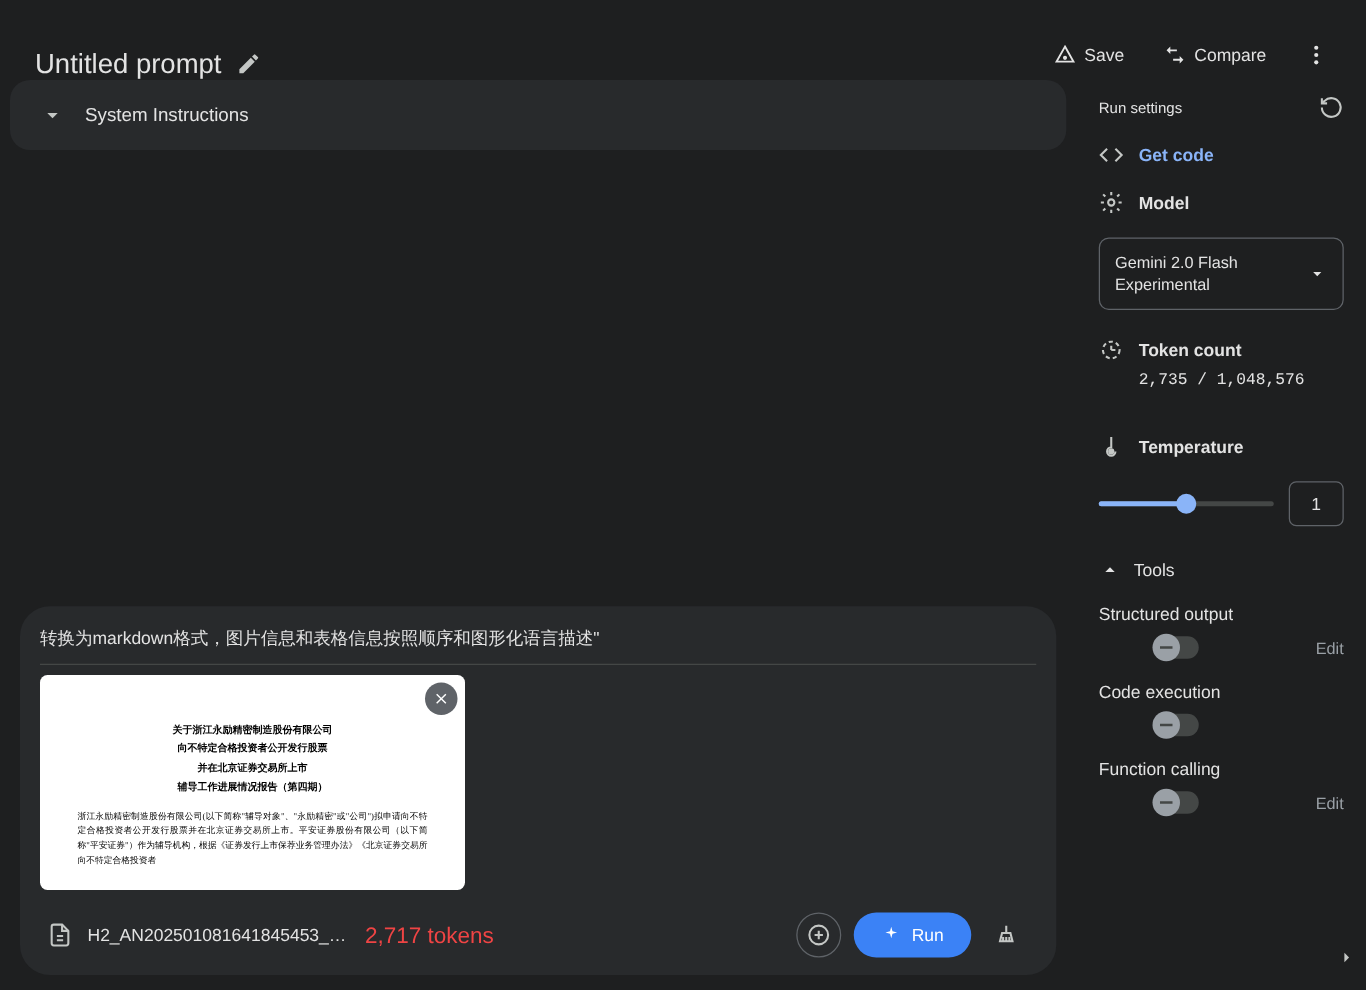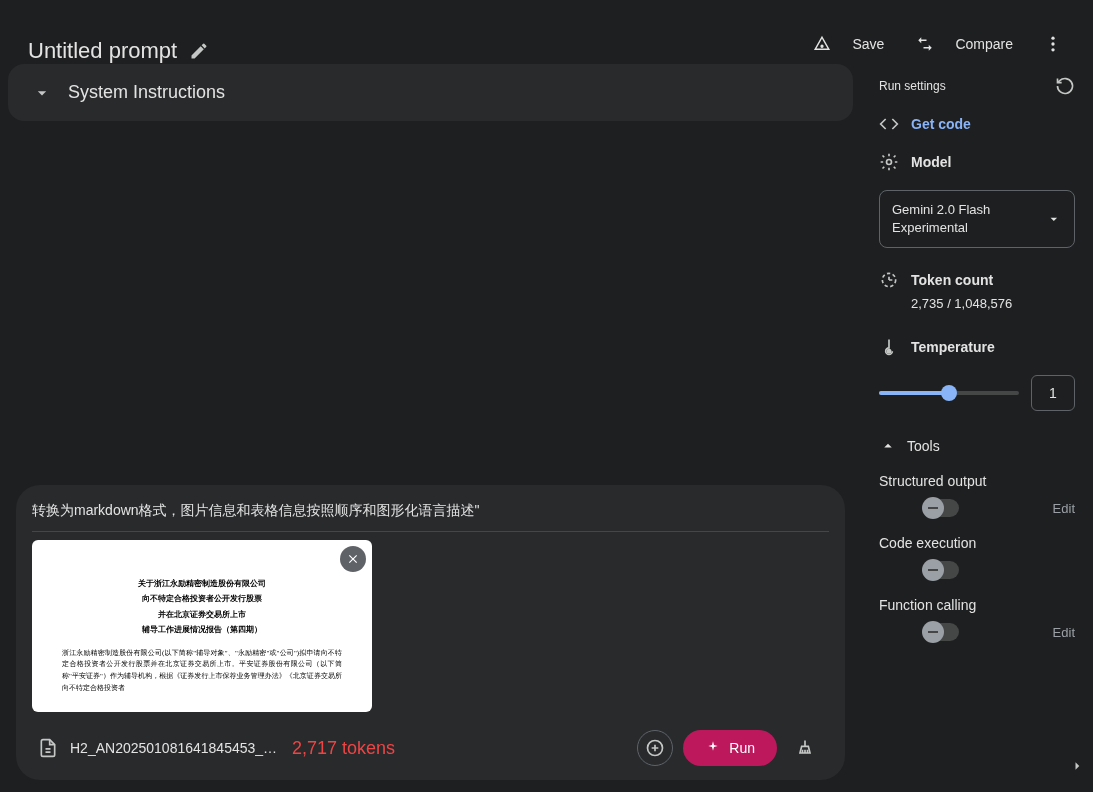--- a/index.html
+++ b/index.html
@@ -17,21 +17,21 @@
   height: 64px;
   display: flex;
   align-items: flex-end;
   padding: 0 20px 0 28px;
 }
 .title-wrap { display: flex; align-items: center; gap: 12px; }
 .title { font-size: 22px; font-weight: 400; color: #e3e3e3; }
 .edit-icon { width: 20px; height: 20px; color: #c4c7c5; cursor: pointer; }
 .top-actions { margin-left: auto; display: flex; align-items: center; gap: 8px; }
 .top-action-btn {
-  display: flex; align-items: center; gap: 21px;
+  display: flex; align-items: center; gap: 6px;
   background: transparent; border: none; color: #e3e3e3;
   font-size: 14px; font-weight: 500; padding: 8px 12px;
   border-radius: 20px; cursor: pointer;
 }
 .icon-btn {
   background: transparent; border: none; color: #e3e3e3;
   width: 40px; height: 40px; border-radius: 50%; cursor: pointer;
   display: flex; align-items: center; justify-content: center;
 }
 .main-wrap { display: flex; flex: 1; min-height: 0; }
@@ -39,21 +39,21 @@
   flex: 1; display: flex; flex-direction: column;
   padding: 0 8px 12px 8px; min-width: 0;
 }
 .sys-instructions {
   background: #282a2c; border-radius: 16px;
   padding: 18px 24px; margin: 0 0 8px 0;
   display: flex; align-items: center; gap: 16px;
   cursor: pointer;
 }
 .chevron { width: 20px; height: 20px; color: #c4c7c5; }
-.sys-label { font-size: 18px; color: #e3e3e3; }
+.sys-label { font-size: 15px; color: #e3e3e3; }
 .content-area { flex: 1; }
 .input-panel {
   background: #282a2c; border-radius: 24px;
   padding: 14px 16px 8px 16px; margin: 0 8px;
   display: flex; flex-direction: column; gap: 8px;
 }
 .prompt-text {
   background: transparent; border: none; color: #e3e3e3;
   font-size: 14px; width: 100%; resize: none; outline: none;
   border-bottom: 1px solid #444746; padding: 4px 0 12px 0;
@@ -81,21 +81,21 @@
 .doc-preview .doc-body { text-align: justify; font-size: 7px; margin-top: 10px; line-height: 1.7; }
 .file-row {
   display: flex; align-items: center; gap: 12px;
   padding: 10px 6px 6px 6px;
 }
 .file-icon { width: 20px; height: 20px; color: #c4c7c5; }
 .file-name { font-size: 14px; color: #e3e3e3; max-width: 210px; white-space: nowrap; overflow: hidden; text-overflow: ellipsis; }
 .file-tokens { font-size: 18px; color: #ef4444; }
 .file-row-right { margin-left: auto; display: flex; align-items: center; gap: 10px; }
 .run-btn {
-  background: #be185d; color: #fff; border: none;
+  background: #3b82f6; color: #fff; border: none;
   border-radius: 24px; padding: 10px 22px;
   display: flex; align-items: center; gap: 8px;
   font-size: 14px; font-weight: 500; cursor: pointer;
 }
 .run-btn .spark { width: 16px; height: 16px; }
 .circle-btn {
   width: 36px; height: 36px; border-radius: 50%;
   border: 1px solid #5f6368; background: transparent;
   color: #c4c7c5; display: flex; align-items: center; justify-content: center;
   cursor: pointer;
@@ -116,21 +116,21 @@
 .rs-row .sec-icon { width: 20px; height: 20px; color: #c4c7c5; flex-shrink: 0; }
 .rs-label { font-size: 14px; color: #e3e3e3; }
 .get-code-link { color: #8ab4f8; font-size: 14px; cursor: pointer; }
 .model-select {
   border: 1px solid #5f6368; border-radius: 8px;
   padding: 10px 12px; display: flex; align-items: center;
   justify-content: space-between; cursor: pointer;
   margin-bottom: 22px;
 }
 .model-name { font-size: 13px; line-height: 1.4; }
-.token-count-val { font-size: 13px; color: #e3e3e3; margin-top: -12px; margin-bottom: 26px; padding-left: 32px; }
+.token-count-val { font-size: 13px; color: #e3e3e3; margin-top: -12px; margin-bottom: 36px; padding-left: 32px; font-family: Liberation Mono, monospace; }
 .temp-row { display: flex; align-items: center; gap: 12px; margin-bottom: 26px; padding-left: 0; }
 .slider-wrap { flex: 1; position: relative; height: 20px; display: flex; align-items: center; }
 .slider-track {
   width: 100%; height: 4px; background: #444746; border-radius: 2px; position: relative;
 }
 .slider-fill {
   position: absolute; left: 0; top: 0; height: 4px;
   background: #8ab4f8; border-radius: 2px; width: 50%;
 }
 .slider-thumb {

